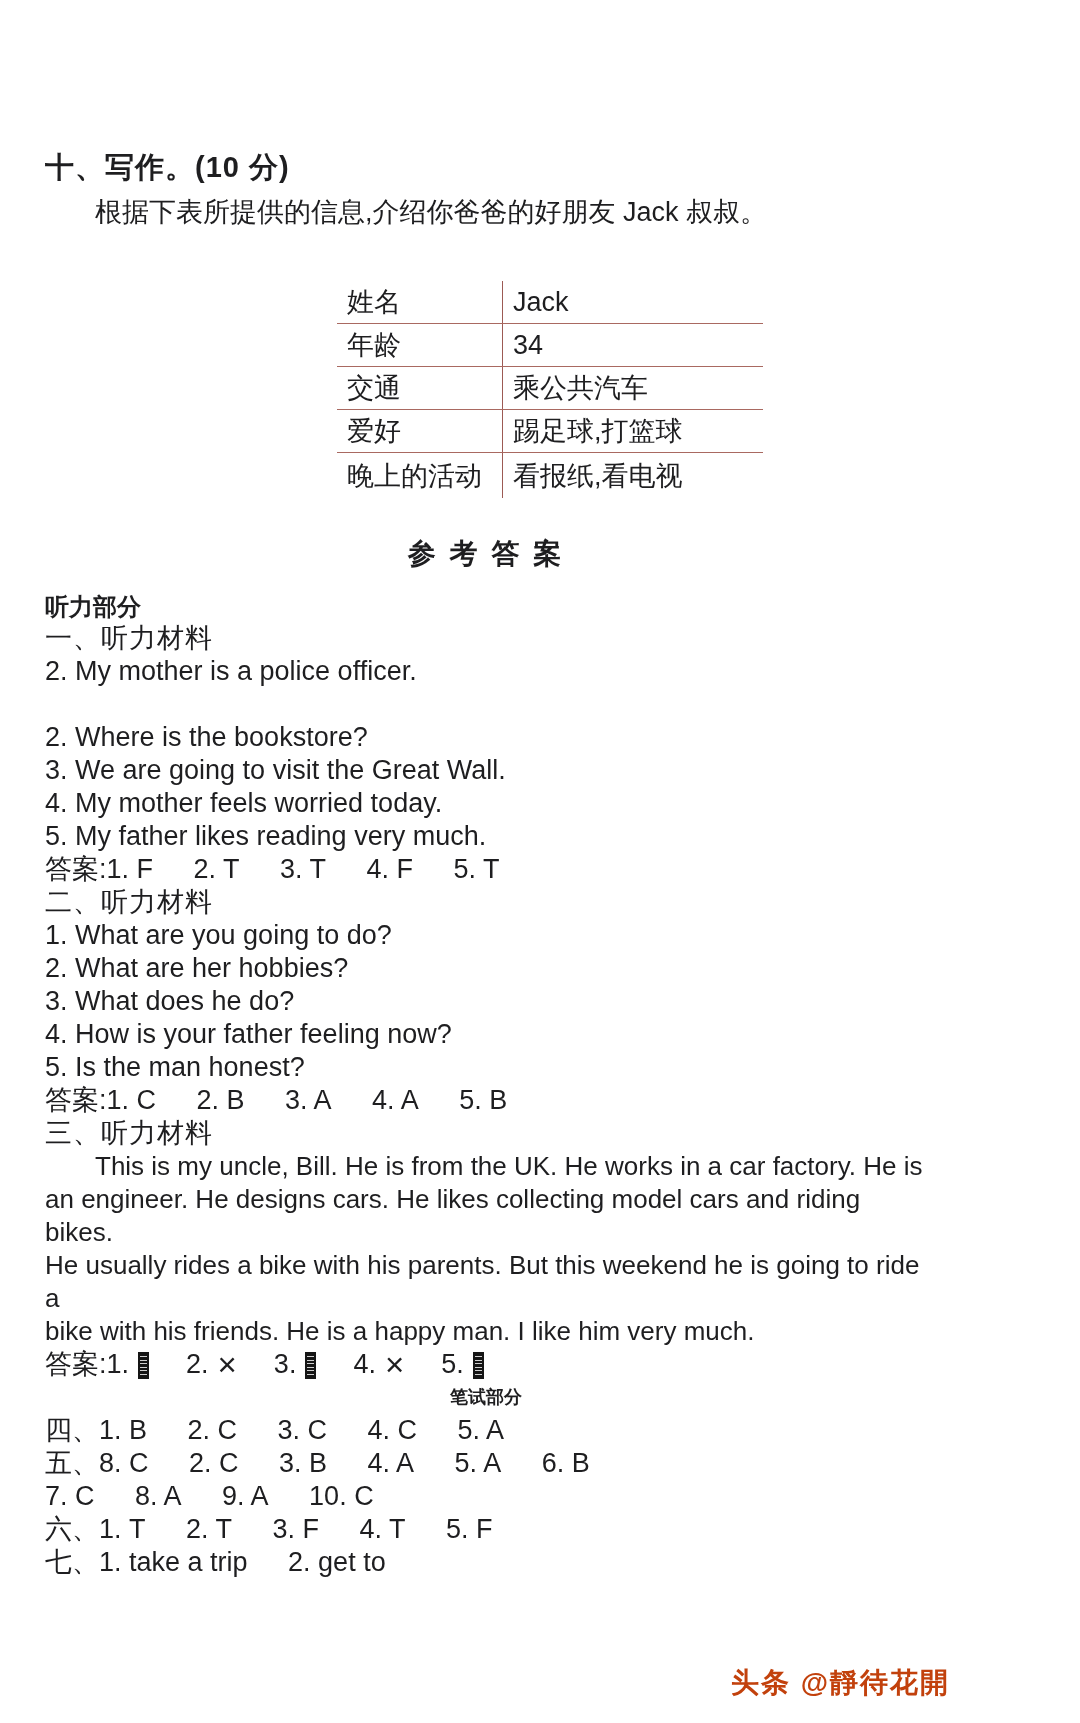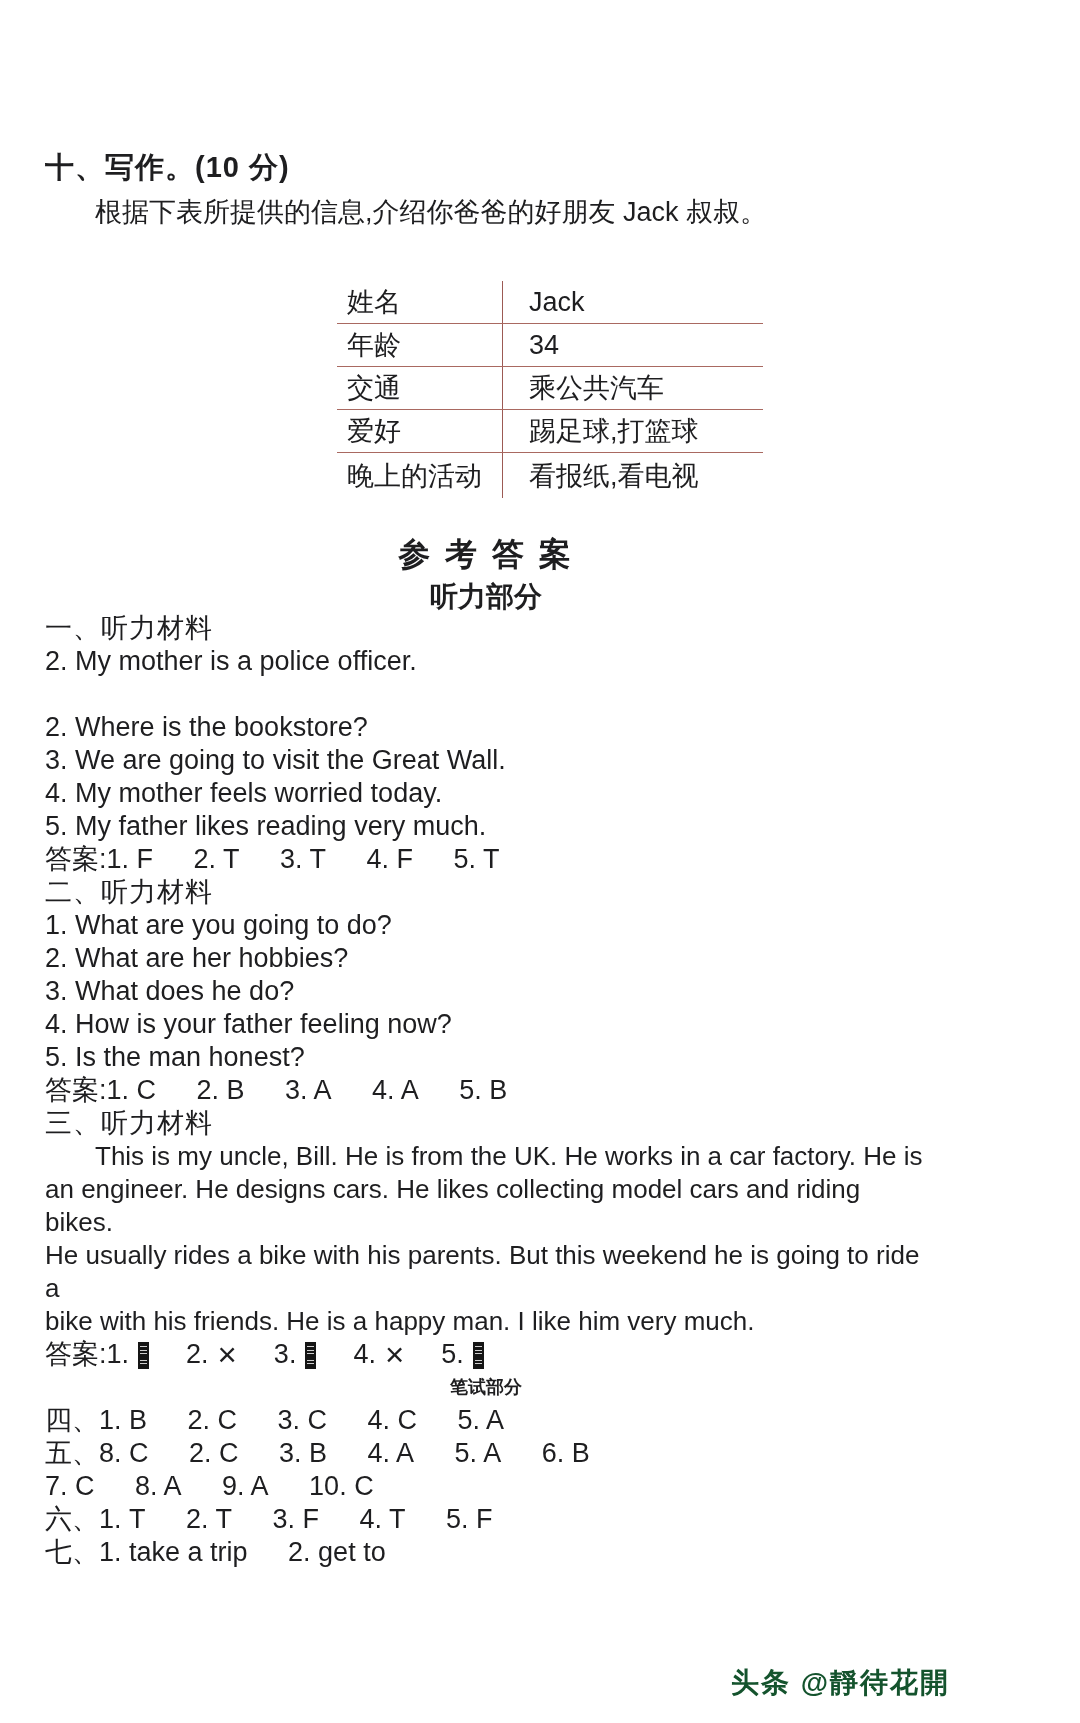--- a/index.html
+++ b/index.html
@@ -45,38 +45,38 @@
     align-items:center;
     padding-left:10px;
     box-sizing:border-box;
     font-size:27px;
   }
   .tvalue{
     flex:1;
     border-left:1.5px solid #9c5a54;
     display:flex;
     align-items:center;
-    padding-left:26px;
+    padding-left:10px;
     font-size:27px;
   }
 
   .answers-title{
     margin-top:38px;
     text-align:center;
-    font-size:32px;
+    font-size:28px;
     font-weight:bold;
     letter-spacing:3px;
     line-height:36px;
   }
   .part-title{
-    text-align:center;
-    font-size:28px;
+    text-align:left;
+    font-size:24px;
     font-weight:bold;
     line-height:30px;
-    margin-top:10px;
+    margin-top:20px;
   }
   .written-title{
     text-align:center;
     font-size:18px;
     font-weight:bold;
     line-height:33px;
   }
 
   .line{
     font-size:27px;
@@ -109,21 +109,21 @@
     line-height:1;
     font-weight:normal;
   }
 
   .watermark{
     position:absolute;
     top:1664px;
     right:22px;
     font-size:28px;
     font-weight:bold;
-    color:#14532d;
+    color:#c2410c;
     letter-spacing:2px;
     text-align:right;
   }
 </style>
 </head>
 <body>
 
 <div class="page">
   <div class="content">
 

